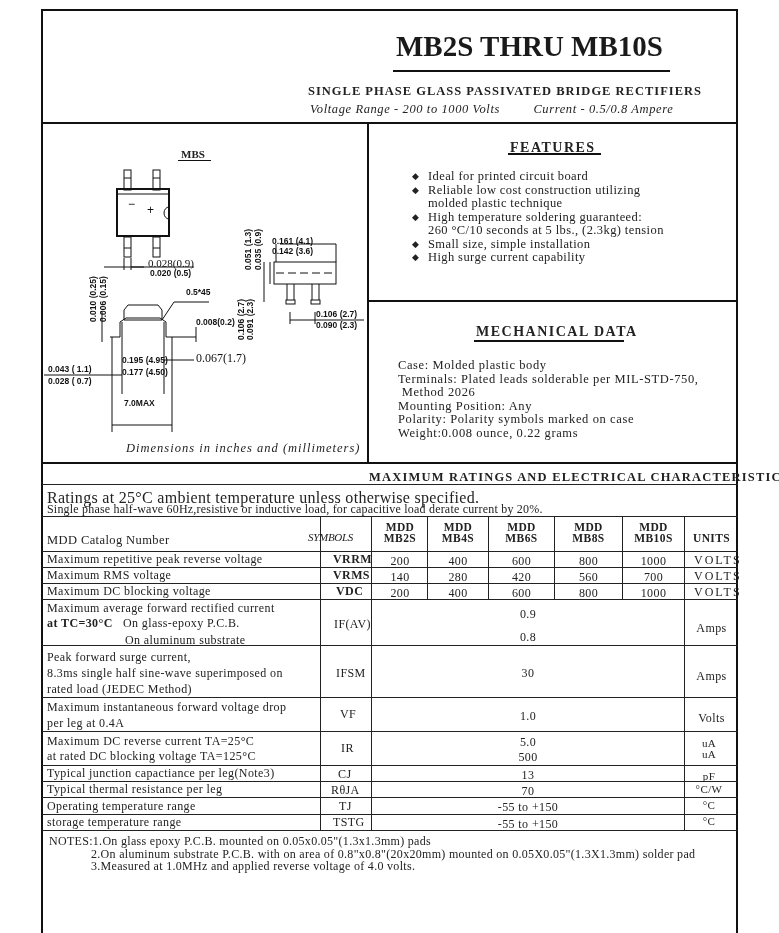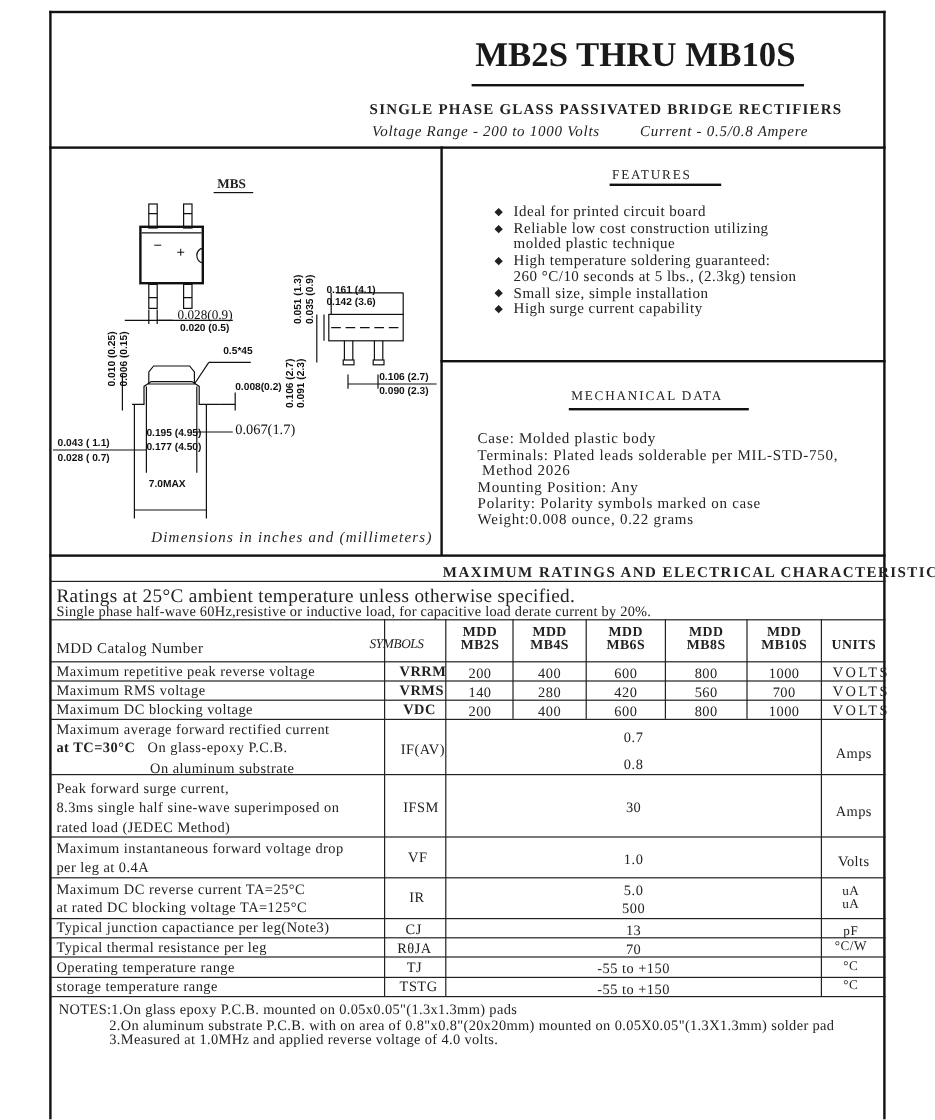--- a/index.html
+++ b/index.html
@@ -9,21 +9,21 @@
   .frame { position: absolute; left: 41px; top: 9px; width: 697px; height: 924px;
            border-left: 2px solid #111; border-right: 2px solid #111; border-top: 2px solid #111; box-sizing: border-box; }
   .hline { position: absolute; height: 2px; background: #111; }
   .vline { position: absolute; width: 2px; background: #111; }
   .thin-h { position: absolute; height: 1px; background: #222; }
   .thin-v { position: absolute; width: 1px; background: #222; }
   .title { left: 396px; top: 30px; font-size: 29px; font-weight: bold; letter-spacing: 0px; color: #1a1a1a; }
   .title-rule { left: 393px; top: 70px; width: 277px; height: 2px; background: #111; }
   .subtitle { left: 308px; top: 84px; font-size: 12.5px; font-weight: bold; letter-spacing: 1px; }
   .subline { left: 310px; top: 102px; font-size: 12.5px; font-style: italic; letter-spacing: 0.6px; }
-  .sec-head { font-size: 11px; font-weight: normal; letter-spacing: 1.5px; text-align: left; }
+  .sec-head { font-size: 14px; font-weight: bold; letter-spacing: 1.5px; text-align: left; }
   .sec-rule { height: 2px; background: #111; }
   .feat { left: 412px; top: 170px; font-size: 12.5px; letter-spacing: 0.4px; line-height: 13.5px; }
   .feat .item { position: relative; padding-left: 16px; }
   .feat .item .bul { position: absolute; left: 0; top: 0; font-size: 9px; }
   .mech { left: 398px; top: 359px; font-size: 12.5px; letter-spacing: 0.6px; line-height: 13.5px; }
   .dim-caption { left: 126px; top: 441px; font-size: 12.5px; font-style: italic; letter-spacing: 1px; }
   .ratings-head { left: 42px; top: 470px; width: 712px; font-size: 12.5px; font-weight: bold; letter-spacing: 1.2px; text-align: right; padding-left: 36px; }
   .cell { position: absolute; font-size: 12px; letter-spacing: 0.4px; white-space: nowrap; }
   .ctr { text-align: center; }
   .dim { font-family: "Liberation Sans", "DejaVu Sans", sans-serif; font-size: 8.5px; font-weight: bold; position: absolute; white-space: nowrap; color: #111; }
@@ -240,21 +240,21 @@
   <div class="cell ctr" style="left:623px;top:586px;width:61px;">1000</div>
   <div class="cell" style="left:694px;top:585px;letter-spacing:2px;">VOLTS</div>
 </div>
 
 <div>
   <div class="cell" style="left:47px;top:601px;">Maximum average forward rectified current</div>
   <div class="cell" style="left:47px;top:616px;font-weight:bold;">at TC=30°C</div>
   <div class="cell" style="left:123px;top:616px;">On glass-epoxy P.C.B.</div>
   <div class="cell" style="left:125px;top:633px;">On aluminum substrate</div>
   <div class="cell" style="left:334px;top:617px;">IF(AV)</div>
-  <div class="cell ctr" style="left:372px;top:607px;width:312px;">0.7</div>
+  <div class="cell ctr" style="left:372px;top:607px;width:312px;">0.9</div>
   <div class="cell ctr" style="left:372px;top:630px;width:312px;">0.8</div>
   <div class="cell ctr" style="left:685px;top:621px;width:53px;">Amps</div>
 </div>
 
 <div>
   <div class="cell" style="left:47px;top:650px;">Peak forward surge current,</div>
   <div class="cell" style="left:47px;top:666px;">8.3ms single half sine-wave superimposed on</div>
   <div class="cell" style="left:47px;top:682px;">rated load (JEDEC Method)</div>
   <div class="cell" style="left:336px;top:666px;">IFSM</div>
   <div class="cell ctr" style="left:372px;top:666px;width:312px;">30</div>

